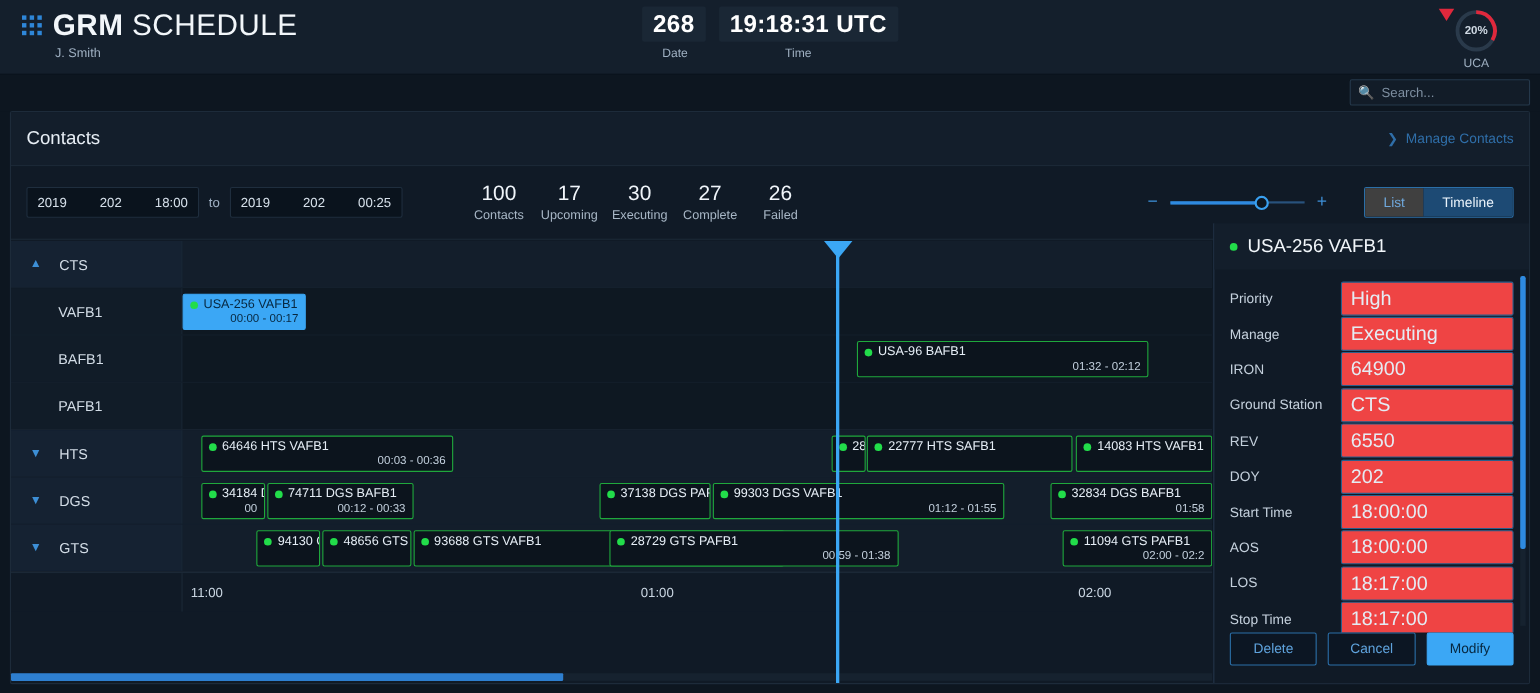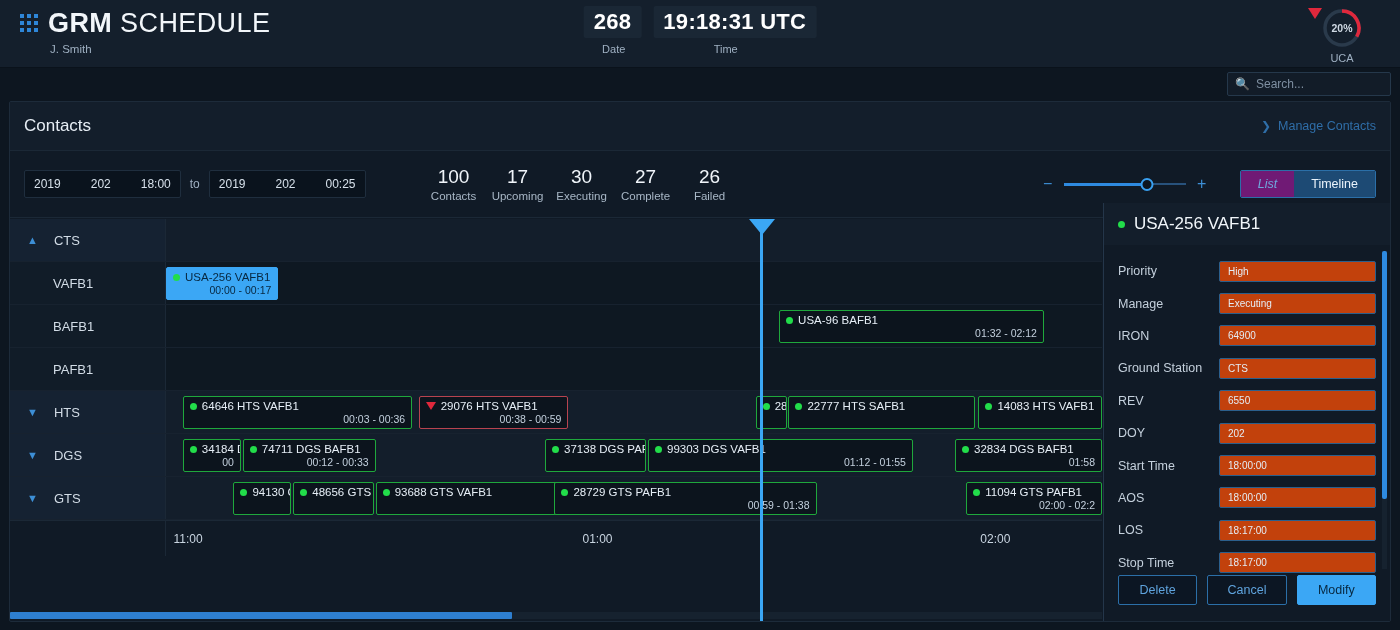--- a/index.html
+++ b/index.html
@@ -101,21 +101,21 @@
   .track-fill { position: absolute; left: 0; width: 68%; height: 3px; background: #2e8ae0; }
   .knob {
     position: absolute; left: 68%; transform: translateX(-50%);
     width: 13px; height: 13px; border-radius: 50%; background: #0d1620;
     border: 2.5px solid #39a0f0; cursor: pointer;
   }
   .viewtoggle {
     display: flex; margin-left: 22px; border: 1px solid #2b6fa8; border-radius: 2px; overflow: hidden;
   }
   .vt { padding: 6px 17px; font-size: 12.5px; cursor: pointer; }
-  .vt.off { background: #701a75; color: #6fa8dc; font-style: italic; }
+  .vt.off { background: #404040; color: #6fa8dc; }
   .vt.on { background: #1d4a74; color: #eaf3fb; }
 
   
   .tl-wrap { position: absolute; left: 0; right: 288px; top: 117px; bottom: 0; overflow: hidden; }
   .tl-row { display: flex; height: 43px; border-bottom: 1px solid #17222f; position: relative; }
   .tl-row.group { height: 43px; background: #131e2b; }
   .tl-lbl {
     width: 156px; flex: 0 0 156px; display: flex; align-items: center;
     border-right: 1px solid #1b2836; font-size: 13px; color: #d2dce6; padding-left: 43px;
     background: #111c28;
@@ -159,22 +159,22 @@
   .detail {
     position: absolute; right: 0; top: 101px; bottom: 0; width: 287px;
     background: #101a26; border-left: 1px solid #24364a;
   }
   .detail-head { height: 42px; display: flex; align-items: center; gap: 9px; padding: 0 14px; background: #131e2b; }
   .detail-title { font-size: 17px; color: #f1f6fa; }
   .fields { position: absolute; top: 42px; left: 0; right: 0; bottom: 46px; padding: 10px 14px 0 14px; overflow: hidden; }
   .frow { display: flex; align-items: center; height: 32.4px; }
   .flbl { width: 101px; flex: 0 0 101px; font-size: 12.5px; color: #c4d0dc; }
   .fval {
-    flex: 1; background: #c2410c; border: 1px solid #2b5f8c; border-radius: 2px;
-    padding: 4px 8px; font-size: 10px; color: #e4ecf4;
+    flex: 1; background: #ef4444; border: 1px solid #2b5f8c; border-radius: 2px;
+    padding: 4px 8px; font-size: 18px; color: #e4ecf4;
   }
   .vscroll { position: absolute; right: 3px; top: 48px; bottom: 52px; width: 5px; background: #16222f; }
   .vscroll .vthumb { position: absolute; top: 0; height: 78%; width: 5px; background: #2e8ae0; border-radius: 2px; }
   .actions { position: absolute; left: 0; right: 0; bottom: 0; height: 46px; display: flex; align-items: flex-start;
              gap: 10px; padding: 0 14px; }
   .btn { flex: 1; text-align: center; padding: 7px 0; font-size: 12.5px; border-radius: 2px; cursor: pointer; }
   .btn.outline { background: #0c1623; border: 1px solid #2b6fa8; color: #5fa3dd; }
   .btn.primary { background: #3ba7f5; color: #07273f; border: 1px solid #3ba7f5; }
 </style>
 </head>
@@ -344,27 +344,20 @@
             <span>HTS</span>
           </div>
           <div class="tl-track">
             <div class="ev" style="left: 1.8%; width: 24.5%;">
               <div class="ev-top">
                 <span class="dot"></span>
                 <span class="ev-name">64646 HTS VAFB1</span>
               </div>
               <div class="ev-time">00:03 - 00:36</div>
             </div>
-            <div class="ev fail" style="left: 27%; width: 16%;">
-              <div class="ev-top">
-                <span class="tri"></span>
-                <span class="ev-name">29076 HTS VAFB1</span>
-              </div>
-              <div class="ev-time">00:38 - 00:59</div>
-            </div>
             <div class="ev" style="left: 63%; width: 3.3%;">
               <div class="ev-top">
                 <span class="dot"></span>
                 <span class="ev-name">2803</span>
               </div>
             </div>
             <div class="ev" style="left: 66.5%; width: 19.9%;">
               <div class="ev-top">
                 <span class="dot"></span>
                 <span class="ev-name">22777 HTS SAFB1</span>

